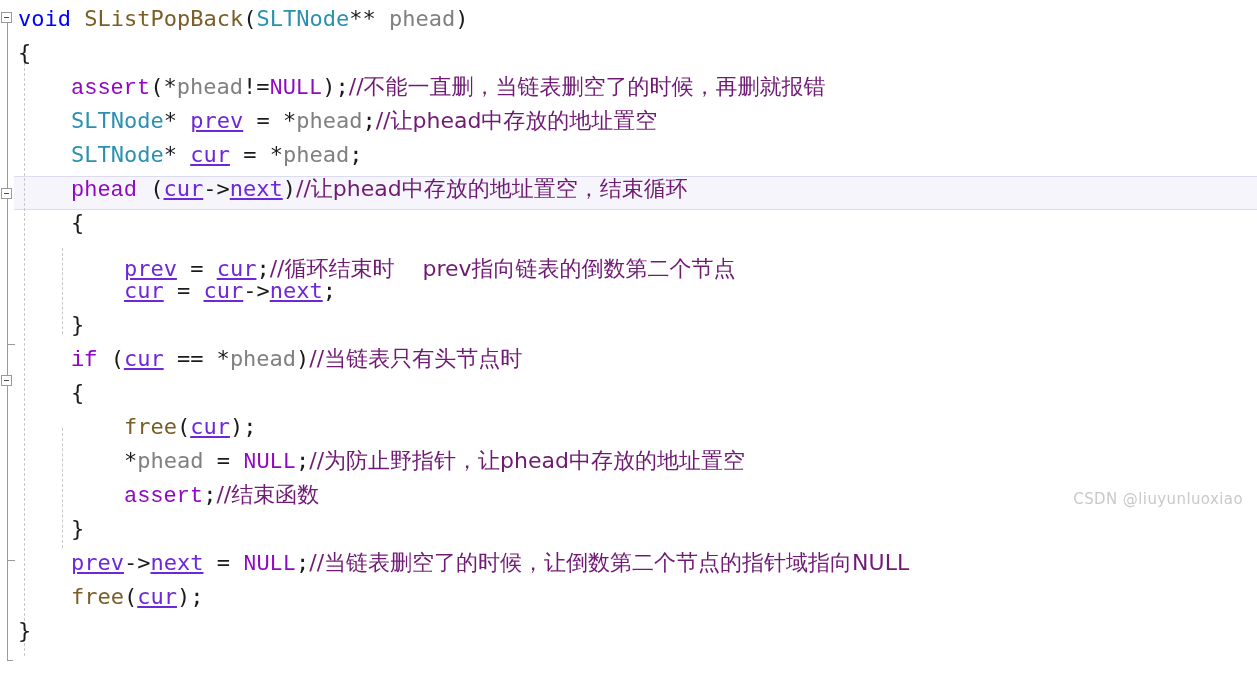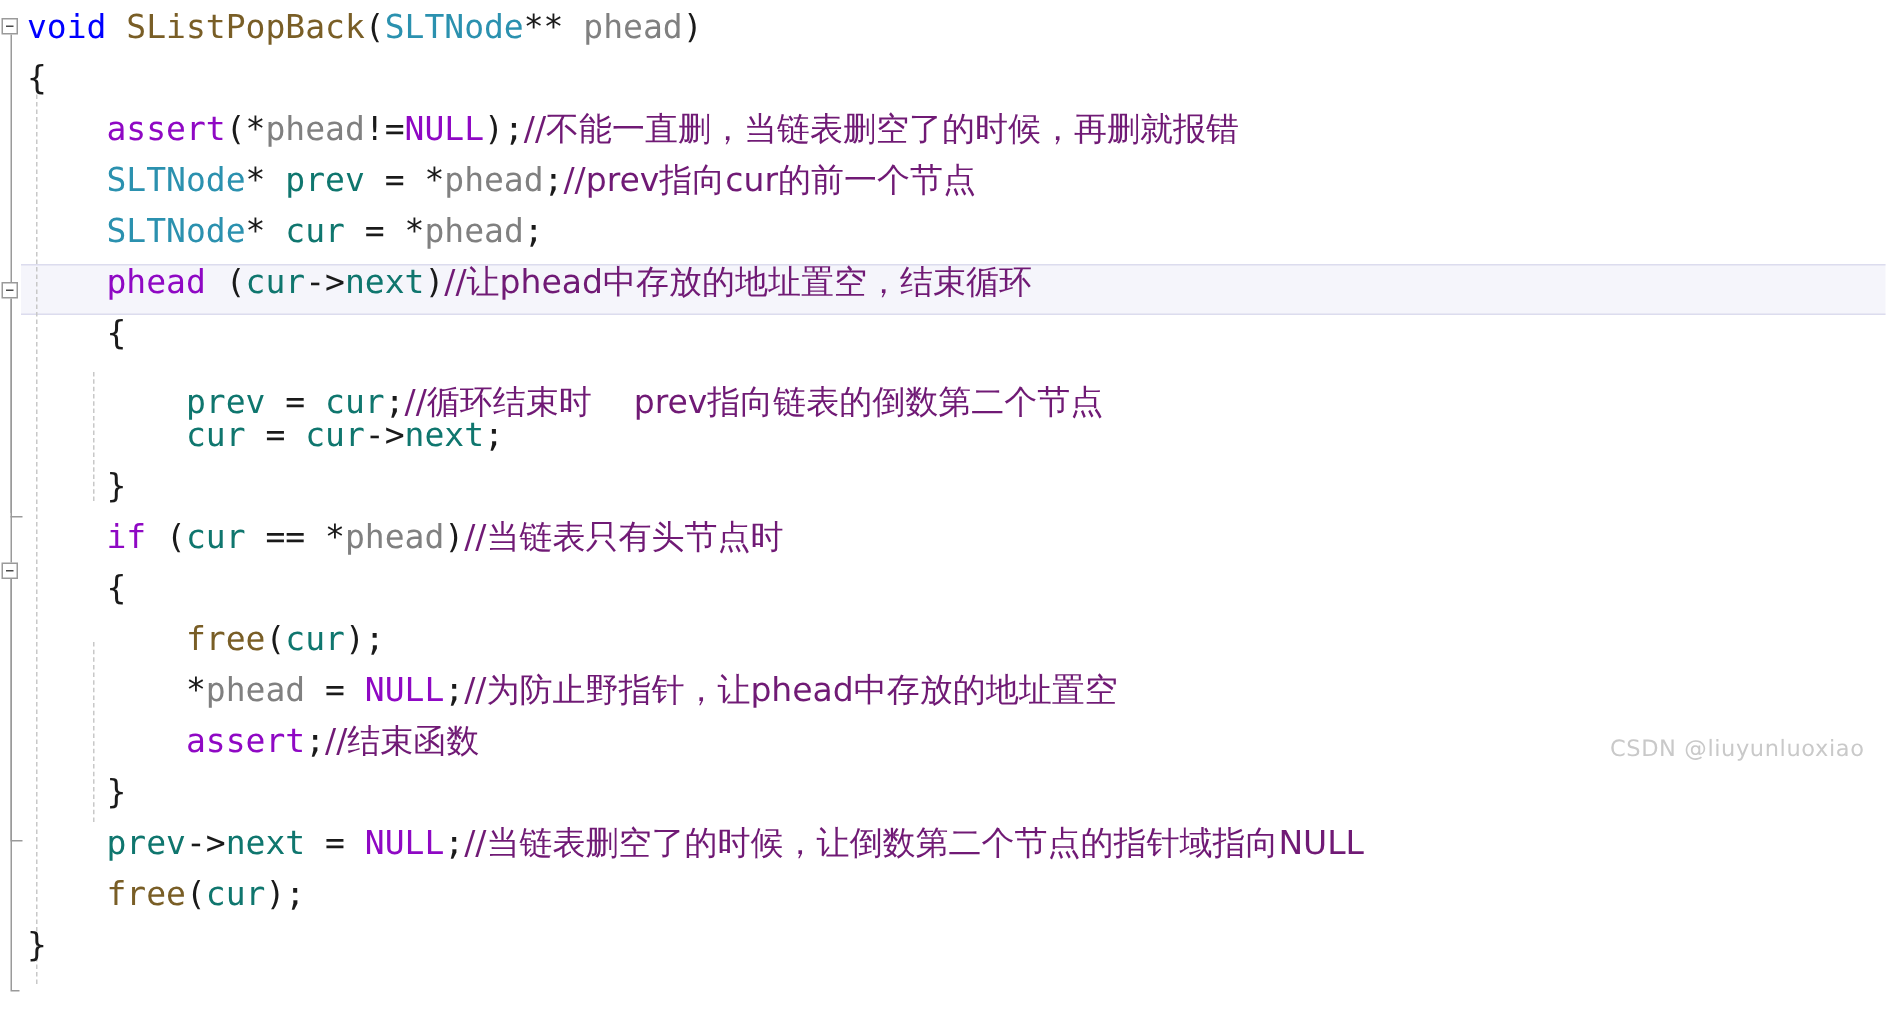--- a/index.html
+++ b/index.html
@@ -84,24 +84,24 @@
     left: 0;
     white-space: pre;
     font-size: 22px;
     line-height: 34px;
     font-family: "DejaVu Sans Mono", "Liberation Mono", monospace;
     letter-spacing: 0px;
   }
 
   
   .t-kw      { color: #0000ff; }
-  .t-ctrl    { color: #8f08c4; }
+  .t-ctrl    { color: #8f08c4; font-family: Liberation Mono, monospace; }
   .t-type    { color: #2b91af; }
   .t-fn      { color: #795e26; }
-  .t-var     { color: #0f766e; }
+  .t-var     { color: #6d28d9; text-decoration: underline; }
   .t-param   { color: #808080; }
   .t-punct   { color: #1a1a1a; }
   .t-cmt     { color: #701a75; font-family: "DejaVu Sans", "Liberation Sans", sans-serif; }
 
   
   .watermark {
     position: absolute;
     right: 14px;
     bottom: 8px;
     font-family: "DejaVu Sans", "Liberation Sans", sans-serif;
@@ -134,21 +134,21 @@
   <div class="fold-foot" style="left:7px;top:560px;width:8px;"></div>
 
   <div class="indent-guide" style="left:24px;top:58px;height:598px;"></div>
   <div class="indent-guide" style="left:62px;top:248px;height:86px;"></div>
   <div class="indent-guide" style="left:62px;top:428px;height:120px;"></div>
 
   <div class="code">
       <div class="line" style="top: 2px; left: 18px;"><span class="t-kw">void</span><span class="t-punct"> </span><span class="t-fn">SListPopBack</span><span class="t-punct">(</span><span class="t-type">SLTNode</span><span class="t-punct">** </span><span class="t-param">phead</span><span class="t-punct">)</span></div>
       <div class="line" style="top: 36px; left: 18px;"><span class="t-punct">{</span></div>
       <div class="line" style="top: 70px; left: 18px;"><span class="t-punct">    </span><span class="t-ctrl">assert</span><span class="t-punct">(*</span><span class="t-param">phead</span><span class="t-punct">!=</span><span class="t-ctrl">NULL</span><span class="t-punct">);</span><span class="t-cmt">//不能一直删，当链表删空了的时候，再删就报错</span></div>
-      <div class="line" style="top: 104px; left: 18px;"><span class="t-punct">    </span><span class="t-type">SLTNode</span><span class="t-punct">* </span><span class="t-var">prev</span><span class="t-punct"> = *</span><span class="t-param">phead</span><span class="t-punct">;</span><span class="t-cmt">//prev指向cur的前一个节点</span></div>
+      <div class="line" style="top: 104px; left: 18px;"><span class="t-punct">    </span><span class="t-type">SLTNode</span><span class="t-punct">* </span><span class="t-var">prev</span><span class="t-punct"> = *</span><span class="t-param">phead</span><span class="t-punct">;</span><span class="t-cmt">//让phead中存放的地址置空</span></div>
       <div class="line" style="top: 138px; left: 18px;"><span class="t-punct">    </span><span class="t-type">SLTNode</span><span class="t-punct">* </span><span class="t-var">cur</span><span class="t-punct"> = *</span><span class="t-param">phead</span><span class="t-punct">;</span></div>
       <div class="line" style="top: 172px; left: 18px;"><span class="t-punct">    </span><span class="t-ctrl">phead</span><span class="t-punct"> (</span><span class="t-var">cur</span><span class="t-punct">-&gt;</span><span class="t-var">next</span><span class="t-punct">)</span><span class="t-cmt">//让phead中存放的地址置空，结束循环</span></div>
       <div class="line" style="top: 206px; left: 18px;"><span class="t-punct">    {</span></div>
       <div class="line" style="top: 252px; left: 18px;"><span class="t-punct">        </span><span class="t-var">prev</span><span class="t-punct"> = </span><span class="t-var">cur</span><span class="t-punct">;</span><span class="t-cmt">//循环结束时    prev指向链表的倒数第二个节点</span></div>
       <div class="line" style="top: 274px; left: 18px;"><span class="t-punct">        </span><span class="t-var">cur</span><span class="t-punct"> = </span><span class="t-var">cur</span><span class="t-punct">-&gt;</span><span class="t-var">next</span><span class="t-punct">;</span></div>
       <div class="line" style="top: 308px; left: 18px;"><span class="t-punct">    }</span></div>
       <div class="line" style="top: 342px; left: 18px;"><span class="t-punct">    </span><span class="t-ctrl">if</span><span class="t-punct"> (</span><span class="t-var">cur</span><span class="t-punct"> == *</span><span class="t-param">phead</span><span class="t-punct">)</span><span class="t-cmt">//当链表只有头节点时</span></div>
       <div class="line" style="top: 376px; left: 18px;"><span class="t-punct">    {</span></div>
       <div class="line" style="top: 410px; left: 18px;"><span class="t-punct">        </span><span class="t-fn">free</span><span class="t-punct">(</span><span class="t-var">cur</span><span class="t-punct">);</span></div>
       <div class="line" style="top: 444px; left: 18px;"><span class="t-punct">        *</span><span class="t-param">phead</span><span class="t-punct"> = </span><span class="t-ctrl">NULL</span><span class="t-punct">;</span><span class="t-cmt">//为防止野指针，让phead中存放的地址置空</span></div>

